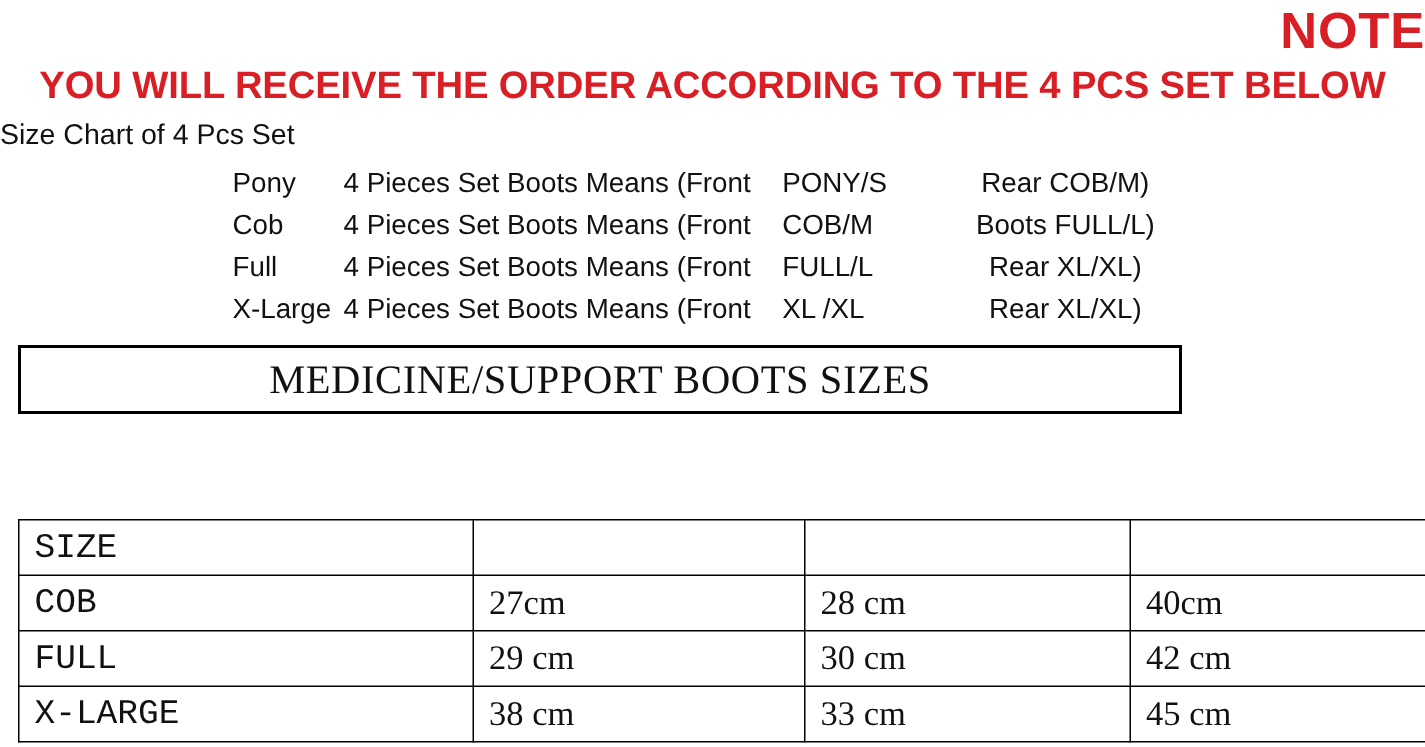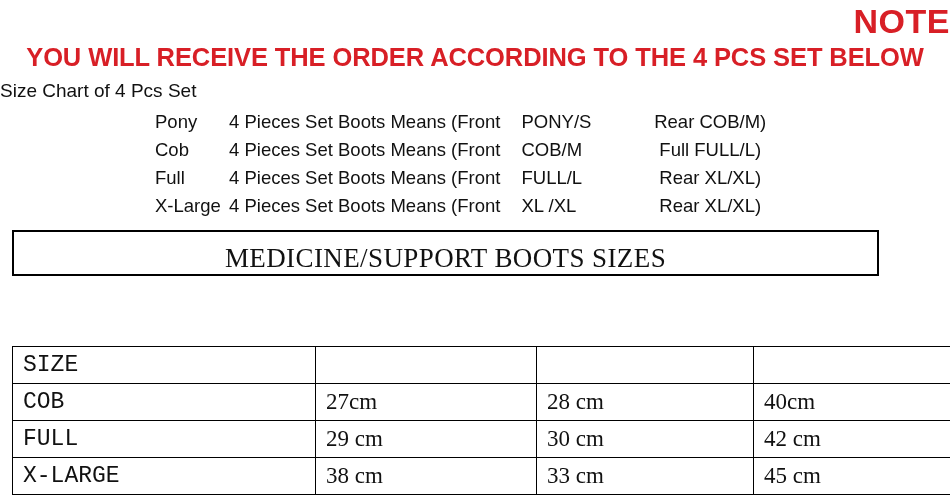--- a/index.html
+++ b/index.html
@@ -72,26 +72,26 @@
   }
   .set-rear {
     flex: 1 1 auto;
     text-align: center;
     padding-left: 8px;
   }
   .banner {
     position: absolute;
     left: 12px;
     top: 228px;
-    width: 867px;
+    width: 776px;
     height: 46px;
     border: 2px solid #000000;
     box-sizing: border-box;
     display: flex;
-    align-items: flex-end;
+    align-items: center;
     justify-content: center;
   }
   .banner-text {
     font-family: "Liberation Serif", serif;
     font-size: 27px;
     letter-spacing: 0.4px;
     color: #111111;
   }
   .sizes-table {
     position: absolute;
@@ -131,21 +131,21 @@
     <div class="set-row">
       <span class="set-size">Pony</span>
       <span class="set-desc">4 Pieces Set Boots Means (Front</span>
       <span class="set-front">PONY/S</span>
       <span class="set-rear">Rear COB/M)</span>
     </div>
     <div class="set-row">
       <span class="set-size">Cob</span>
       <span class="set-desc">4 Pieces Set Boots Means (Front</span>
       <span class="set-front">COB/M</span>
-      <span class="set-rear">Full FULL/L)</span>
+      <span class="set-rear">Boots FULL/L)</span>
     </div>
     <div class="set-row">
       <span class="set-size">Full</span>
       <span class="set-desc">4 Pieces Set Boots Means (Front</span>
       <span class="set-front">FULL/L</span>
       <span class="set-rear">Rear XL/XL)</span>
     </div>
     <div class="set-row">
       <span class="set-size">X-Large</span>
       <span class="set-desc">4 Pieces Set Boots Means (Front</span>

